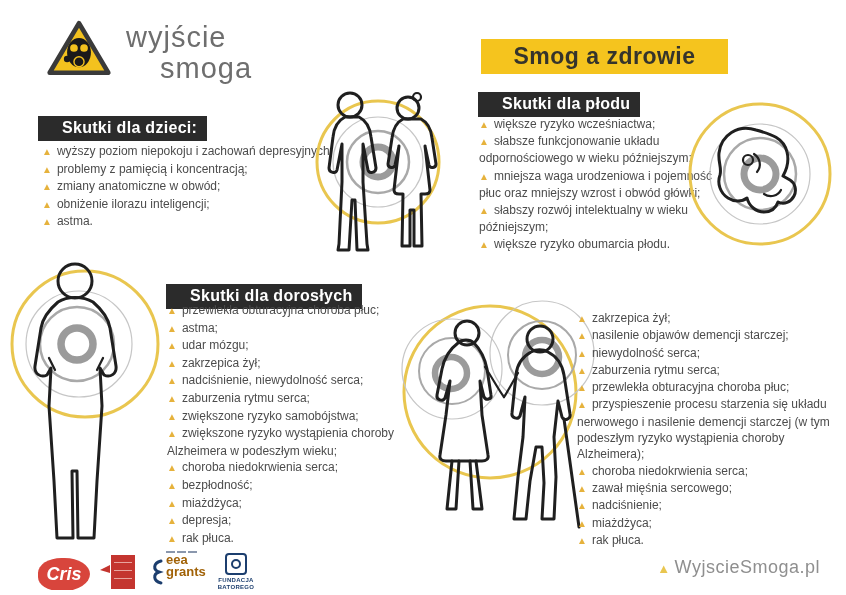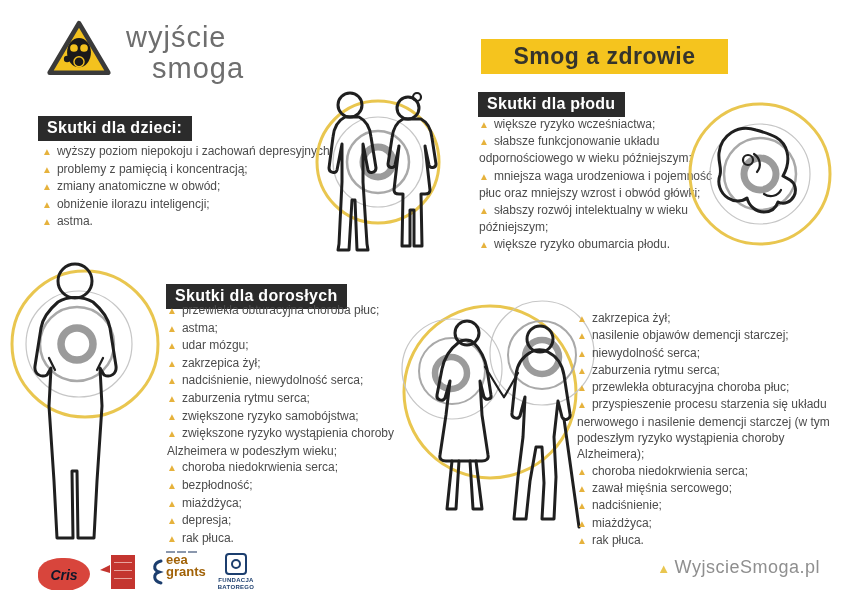--- a/index.html
+++ b/index.html
@@ -2,52 +2,52 @@
 <html><head>
 <meta charset="utf-8">
 <style>
   * { margin:0; padding:0; box-sizing:border-box; }
   body { background:#fff; font-family:"Liberation Sans", sans-serif; }
   #canvas { position:relative; width:846px; height:590px; background:#fff; overflow:hidden; }
 
   
   .brand { position:absolute; left:46px; top:18px; display:flex; }
   .brand-text { margin-left:14px; color:#6e6e6e; font-size:29px; line-height:31px; letter-spacing:1px; padding-top:4px; }
-  .brand-text .l2 { margin-left:26px; }
+  .brand-text .l2 { margin-left:34px; }
 
   
   .title-banner { position:absolute; left:481px; top:39px; width:247px; height:35px;
     background:#F5C41E; color:#35342c; font-weight:bold; font-size:23px;
     display:flex; align-items:center; justify-content:center; letter-spacing:.5px; }
 
   
   .sec-head { position:absolute; }
   .sec-head span { display:inline-block; background:#2b2b2b; color:#ffffff;
-    font-weight:bold; font-size:16px; padding:3px 10px 4px 9px; letter-spacing:.3px; }
+    font-weight:bold; font-size:16px; padding:3px 10px 4px 24px; letter-spacing:.3px; }
 
   
   .list { position:absolute; color:#4c4c4c; font-size:12px; }
   .item { }
   .tri { color:#E6B23C; font-size:10px; margin-right:5px; }
   .list-children { left:42px;  top:143px; width:330px; line-height:17.5px; }
   .list-fetus    { left:479px; top:116px; width:237px; line-height:17.2px; }
   .list-adults   { left:167px; top:302px; width:240px; line-height:16.6px; }
   .list-elderly  { left:577px; top:310px; width:272px; line-height:16.3px; }
 
   
   .illus { position:absolute; }
   .illus-kids    { left:298px; top:82px;  width:165px; height:180px; }
   .illus-fetus   { left:684px; top:98px;  width:152px; height:152px; }
   .illus-man     { left:5px;   top:256px; width:165px; height:292px; }
   .illus-elderly { left:390px; top:297px; width:205px; height:245px; }
 
   
   .logo-cris { position:absolute; left:38px; top:558px; width:52px; height:33px;
-    background:#D8453C; border-radius:48% 52% 55% 45%; color:#0f172a; font-weight:bold;
-    font-style:italic; font-size:14px; display:flex; align-items:center; justify-content:center; }
+    background:#D8453C; border-radius:48% 52% 55% 45%; color:#ffffff; font-weight:bold;
+    font-style:italic; font-size:18px; display:flex; align-items:center; justify-content:center; }
   .logo-emblem { position:absolute; left:100px; top:555px; width:36px; height:37px; }
   .logo-emblem .bird { position:absolute; left:0; top:10px; width:0; height:0;
     border-top:5px solid transparent; border-bottom:3px solid transparent; border-right:10px solid #C4352F; }
   .logo-emblem .sq { position:absolute; left:11px; top:0; width:24px; height:34px; background:#C4352F; }
   .logo-emblem .sq i { display:block; height:1px; background:#e8a49e; margin:7px 3px 0 3px; }
   .logo-eea { position:absolute; left:150px; top:551px; width:62px; height:42px; color:#a16207; }
   .logo-eea .bars { display:flex; gap:2px; margin-left:16px; }
   .logo-eea .bars i { display:block; width:9px; height:2px; background:#8a97ad; margin-bottom:1px; }
   .logo-eea .word { font-weight:bold; font-size:13px; line-height:12px; margin-left:16px; }
   .logo-eea svg { position:absolute; left:0; top:8px; }

